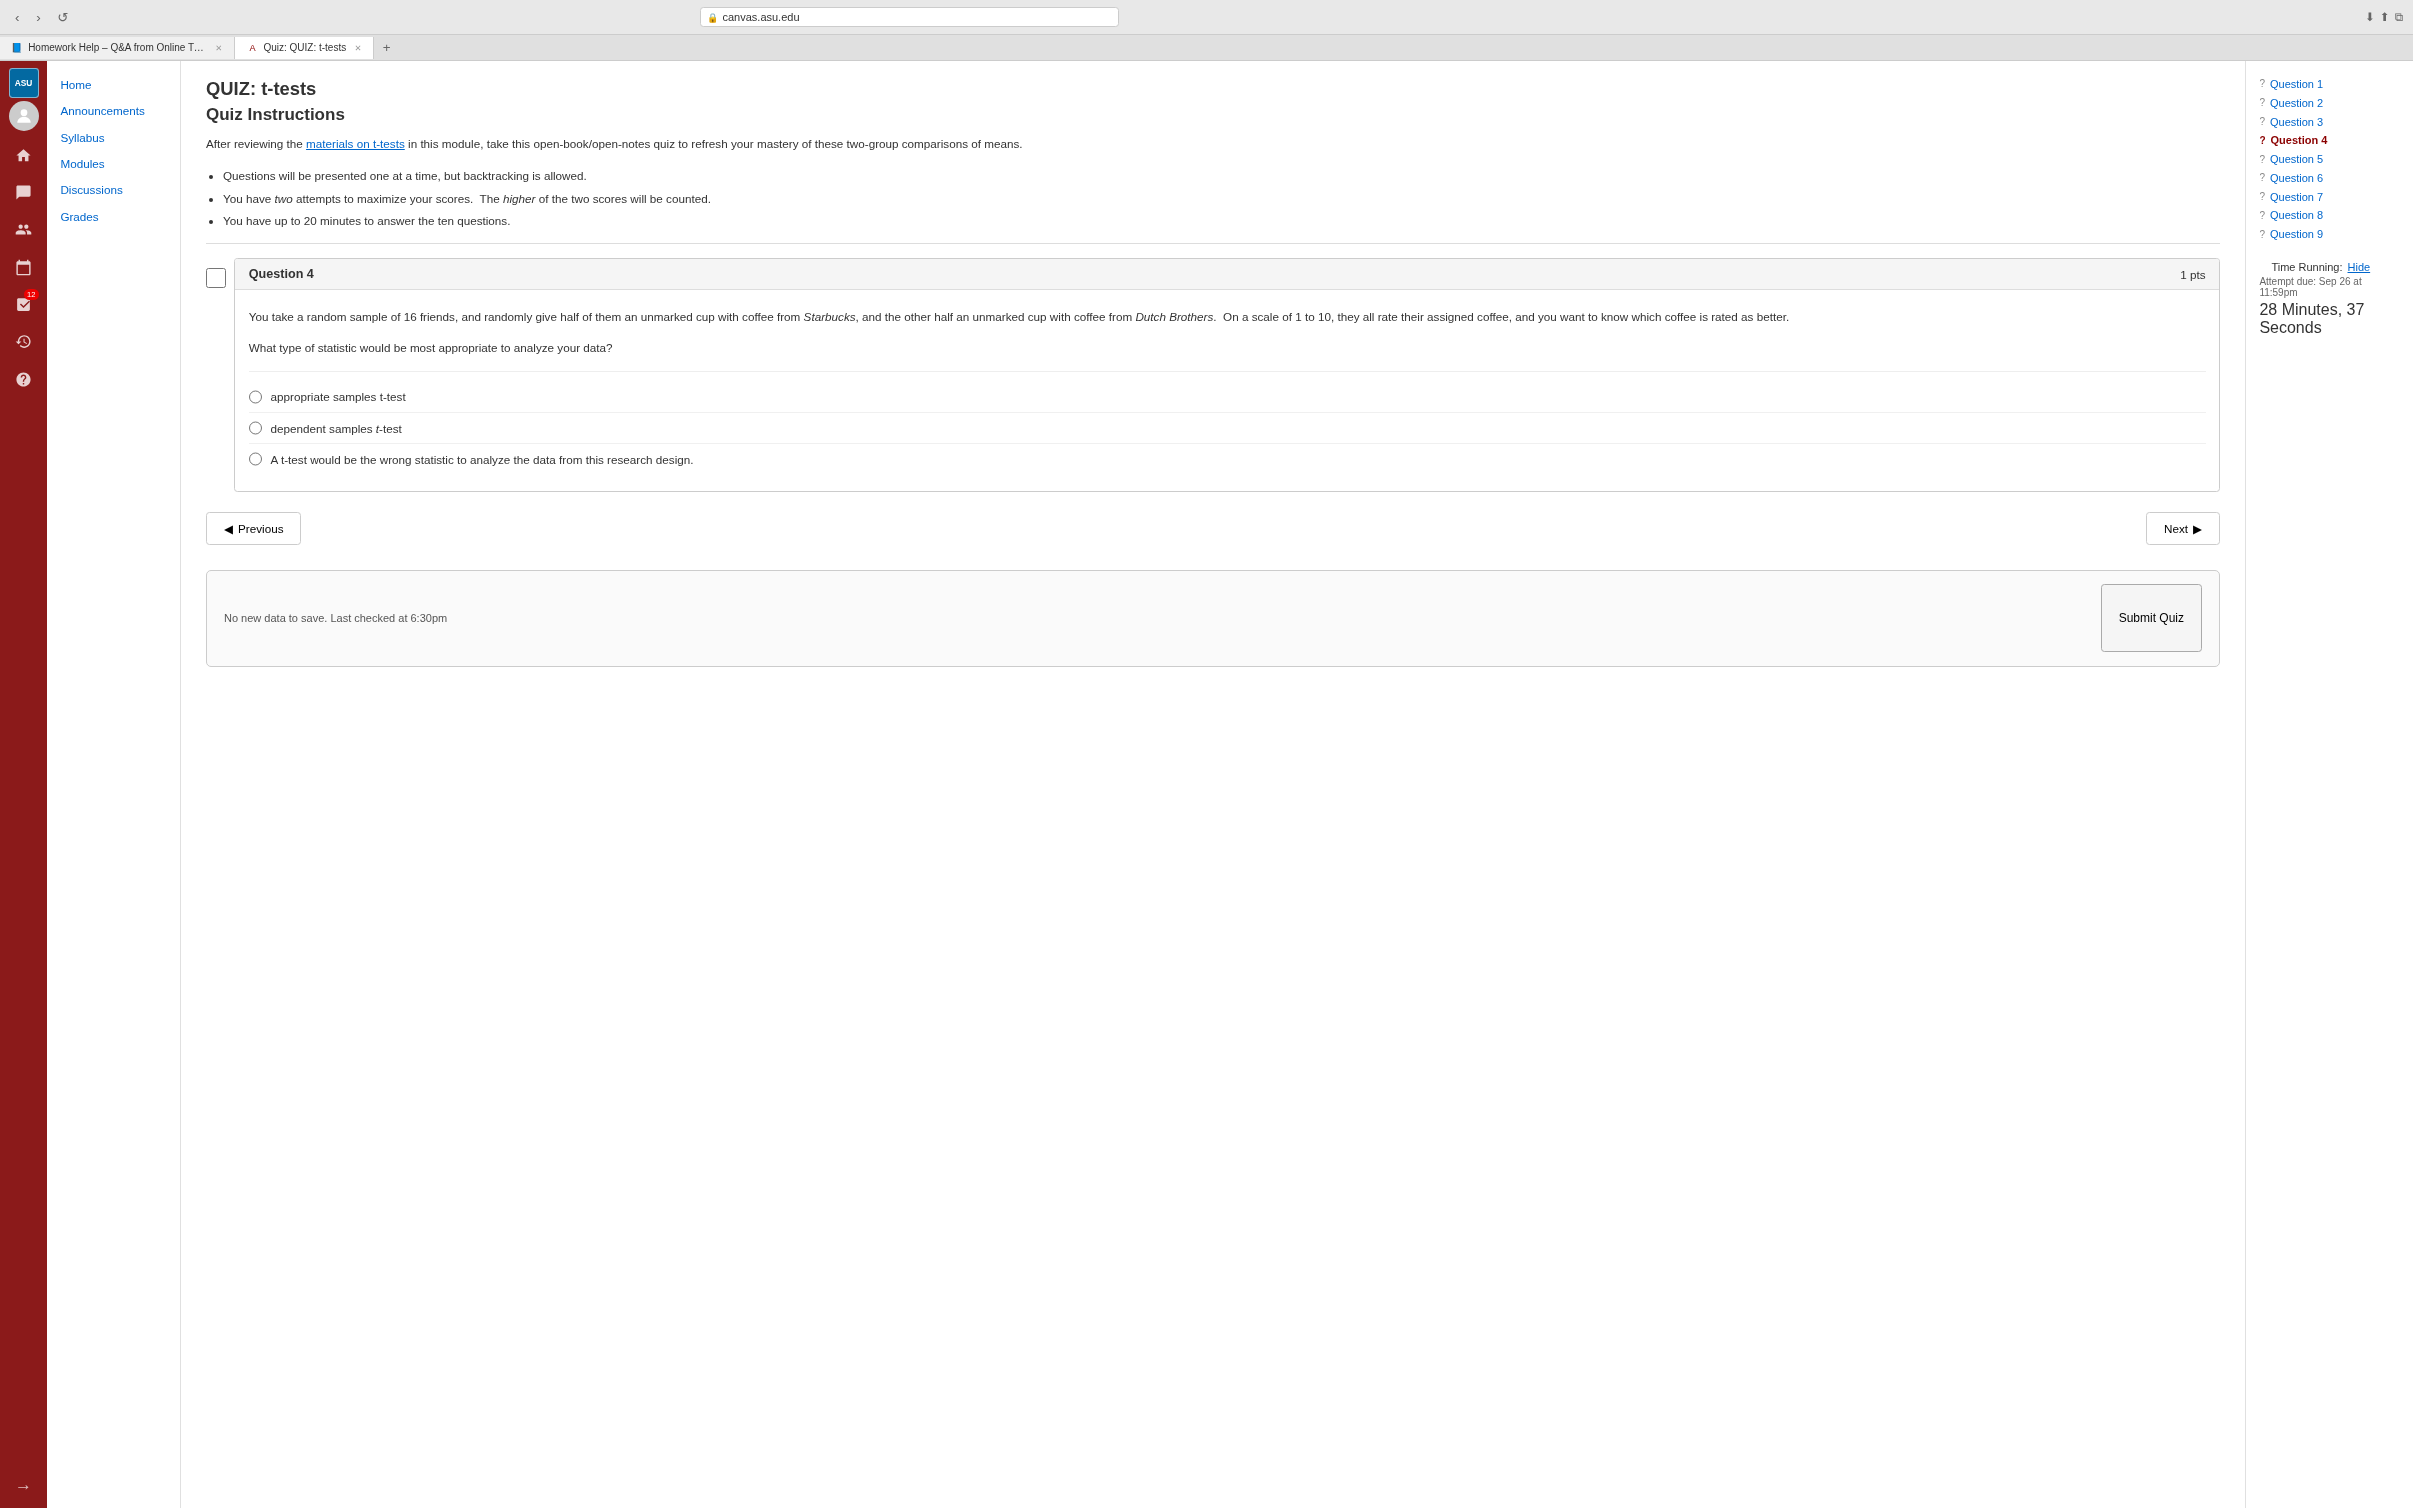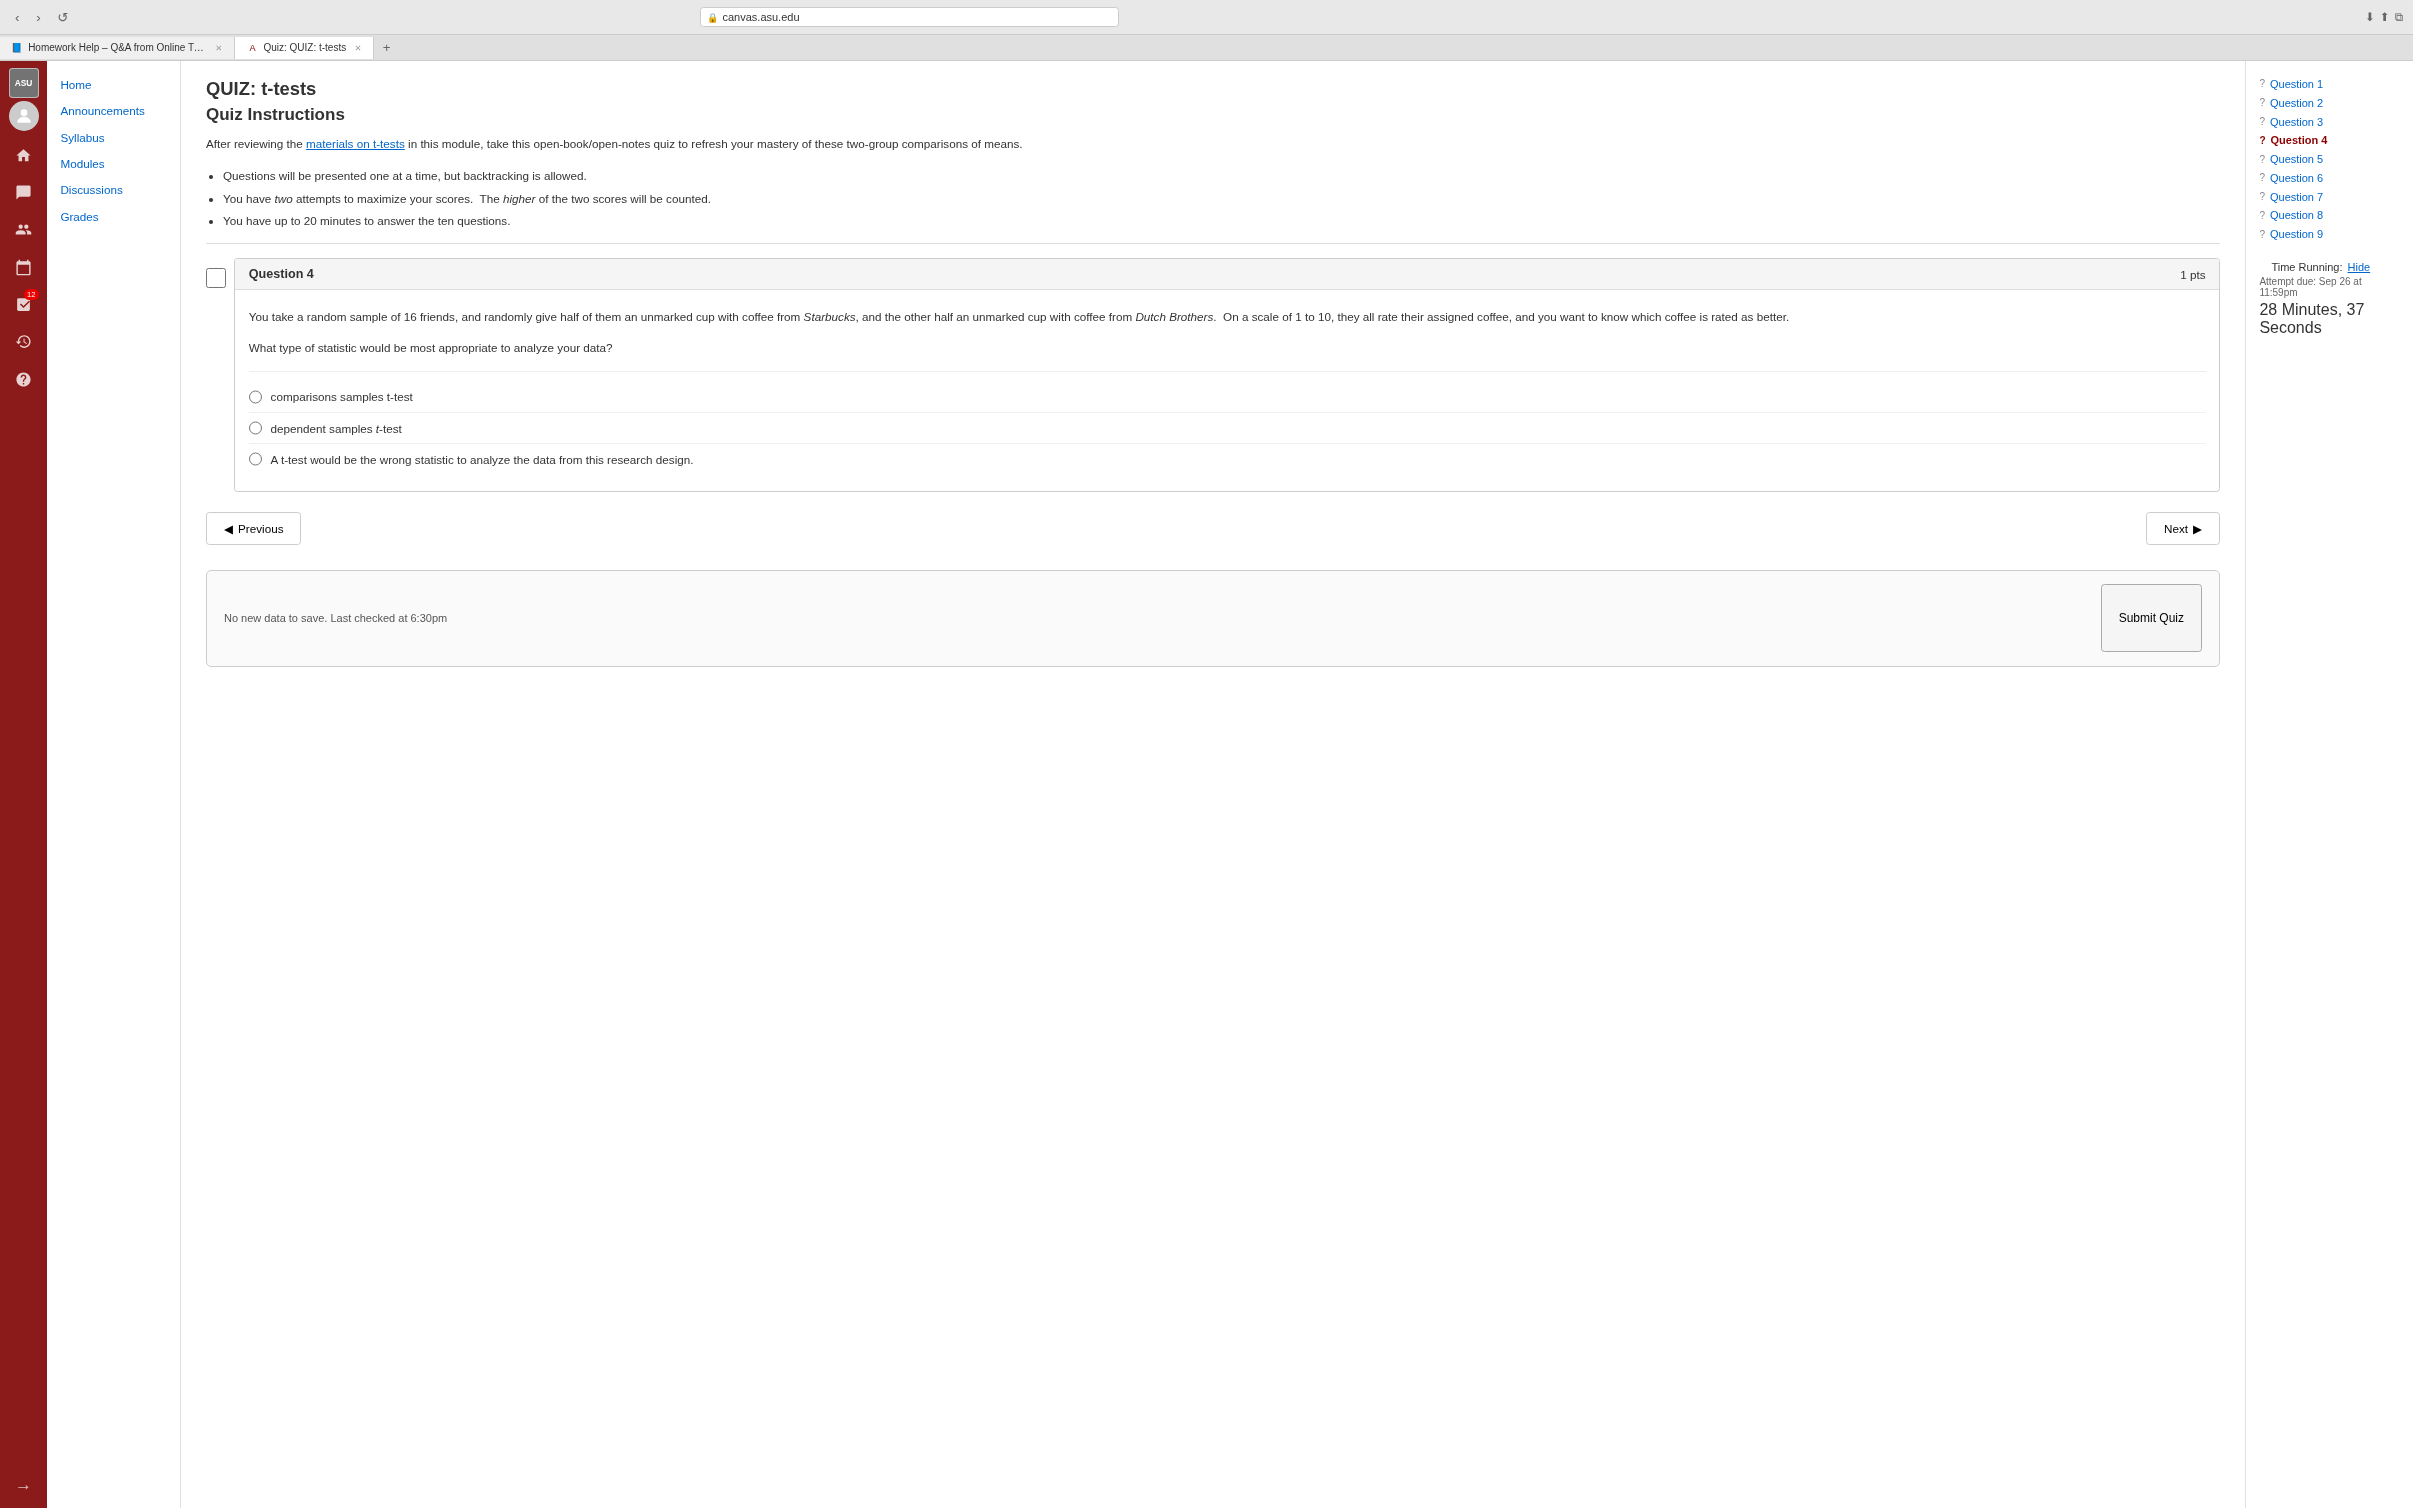--- a/index.html
+++ b/index.html
@@ -24,21 +24,21 @@
     .tab-add { padding: 5px 8.4px; font-size: 13.4px; cursor: pointer; color: #666; }
 
     
     .app-layout { display: flex; flex: 1; overflow: hidden; }
 
     
     .icon-nav { width: 47px; background: #8b1a1a; display: flex; flex-direction: column; align-items: center; padding: 6.7px 0; gap: 3.4px; flex-shrink: 0; }
     .icon-nav-avatar { width: 30px; height: 30px; border-radius: 50%; background: #ccc; overflow: hidden; display: flex; align-items: center; justify-content: center; color: white; font-size: 10px; margin-bottom: 3.4px; }
     .icon-nav-item { width: 34px; height: 34px; display: flex; align-items: center; justify-content: center; border-radius: 3.4px; cursor: pointer; color: rgba(255,255,255,0.8); font-size: 15px; position: relative; }
     .icon-nav-badge { position: absolute; top: 1.7px; right: 1.7px; background: #e00; color: white; font-size: 7.5px; border-radius: 6.7px; padding: 0.8px 3.4px; }
-    .icon-nav-asu { width: 30px; height: 30px; background: #737373; border: 1.7px solid rgba(255,255,255,0.5); border-radius: 3.4px; display: flex; align-items: center; justify-content: center; color: white; font-size: 8.4px; font-weight: bold; }
+    .icon-nav-asu { width: 30px; height: 30px; background: #0369a1; border: 1.7px solid rgba(255,255,255,0.5); border-radius: 3.4px; display: flex; align-items: center; justify-content: center; color: white; font-size: 8.4px; font-weight: bold; }
     .icon-nav-bottom { margin-top: auto; }
     .icon-nav-arrow { color: rgba(255,255,255,0.7); font-size: 17px; cursor: pointer; padding: 6.7px; }
 
     
     .sidebar { width: 134px; background: white; border-right: 0.8px solid #e0e0e0; padding: 10px 0; flex-shrink: 0; overflow-y: auto; }
     .sidebar-item { padding: 6.7px 13.4px; cursor: pointer; font-size: 11.7px; color: #333; }
     .sidebar-item a { color: #0066cc; text-decoration: none; }
 
     
     .main-content { flex: 1; overflow-y: auto; background: white; padding: 17px 25px; }
@@ -228,21 +228,21 @@
         <div class="question-body">
           <p class="question-text">
             You take a random sample of 16 friends, and randomly give half of them an unmarked cup with coffee from <em>Starbucks</em>, and the other half an unmarked cup with coffee from <em>Dutch Brothers</em>.&nbsp; On a scale of 1 to 10, they all rate their assigned coffee, and you want to know which coffee is rated as better.
           </p>
           <p class="question-prompt">What type of statistic would be most appropriate to analyze your data?</p>
 
           <hr class="answers-divider">
 
           <div class="answer-option">
             <input type="radio" class="answer-radio" name="q4" id="opt1" style="">
-            <label class="answer-label" for="opt1">comparisons samples t-test</label>
+            <label class="answer-label" for="opt1">appropriate samples t-test</label>
           </div>
 
           <div class="answer-option">
             <input type="radio" class="answer-radio" name="q4" id="opt2" style="">
             <label class="answer-label" for="opt2">dependent samples <em>t</em>-test</label>
           </div>
 
           <div class="answer-option">
             <input type="radio" class="answer-radio" name="q4" id="opt3" style="">
             <label class="answer-label" for="opt3">A t-test would be the wrong statistic to analyze the data from this research design.</label>

